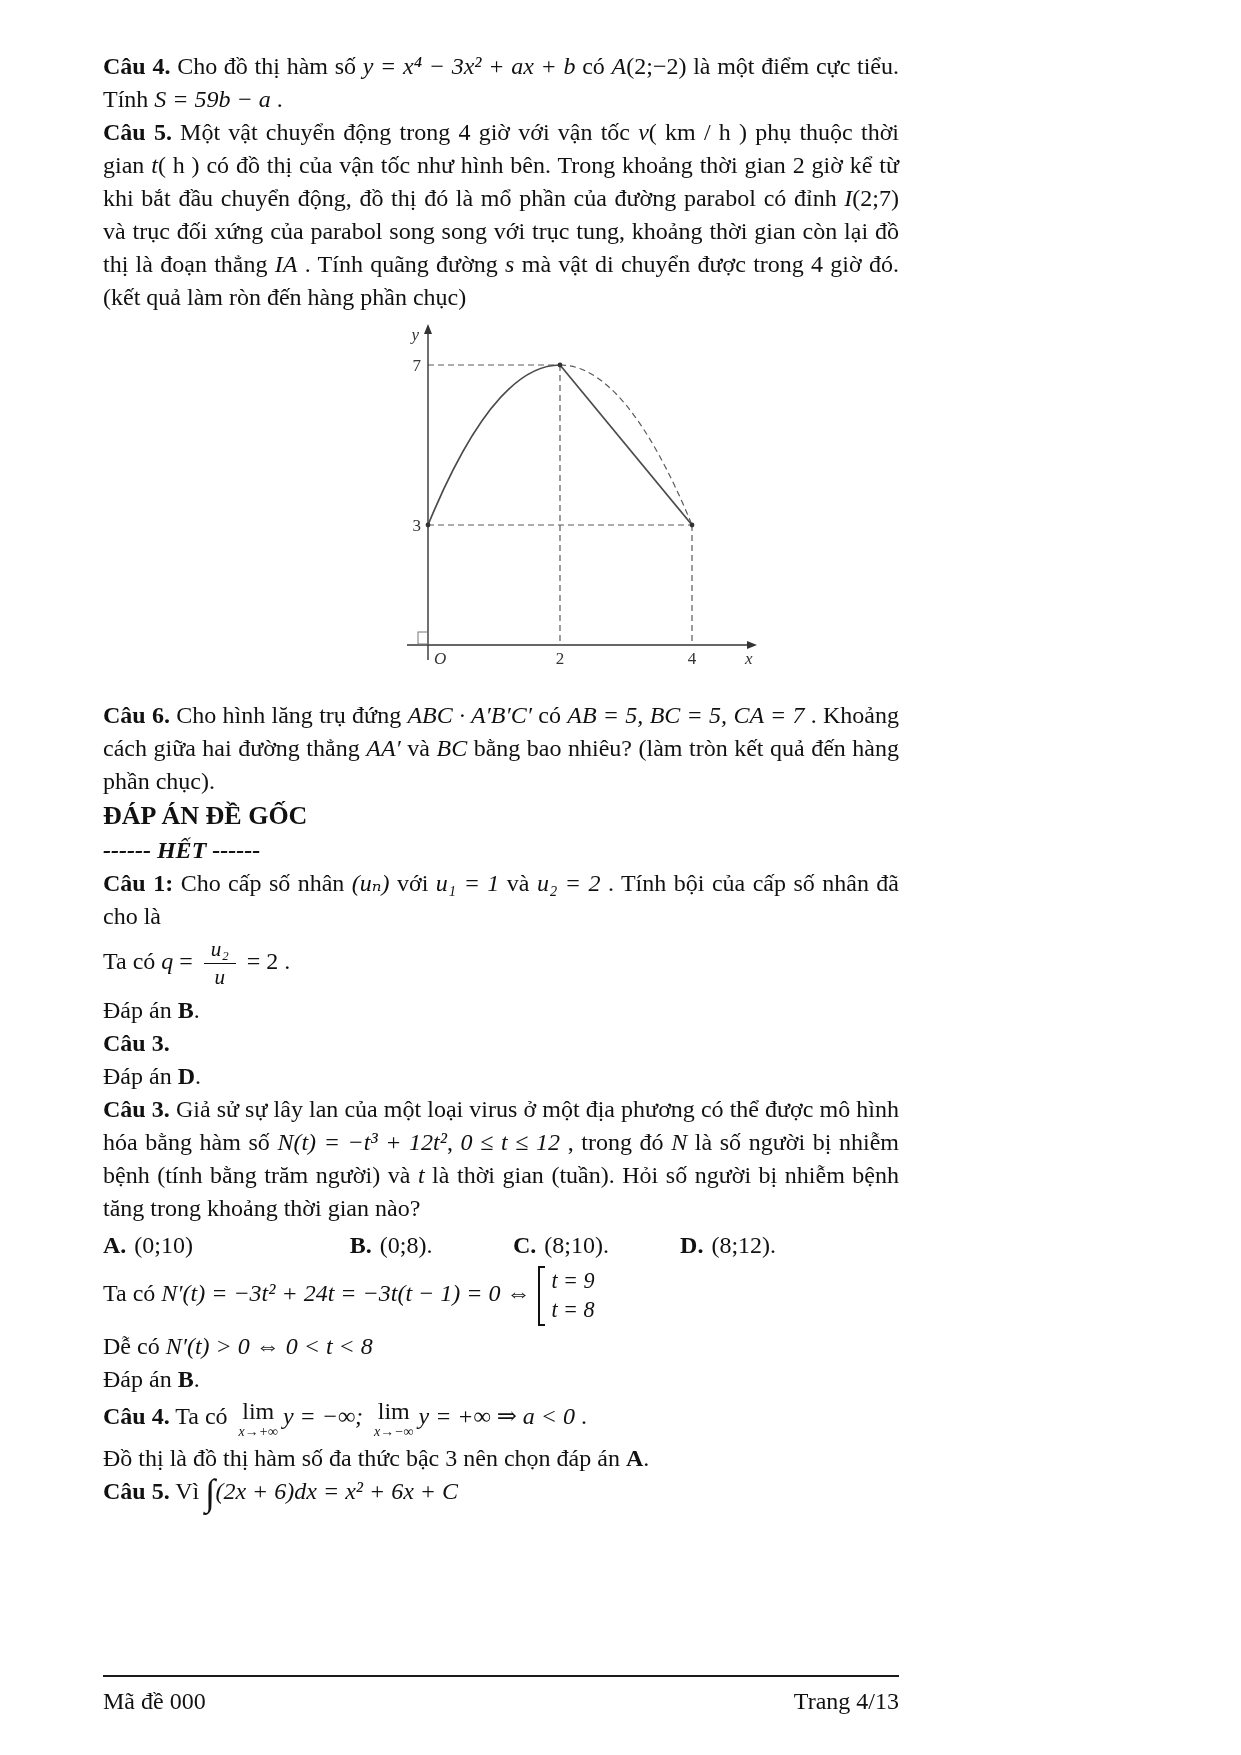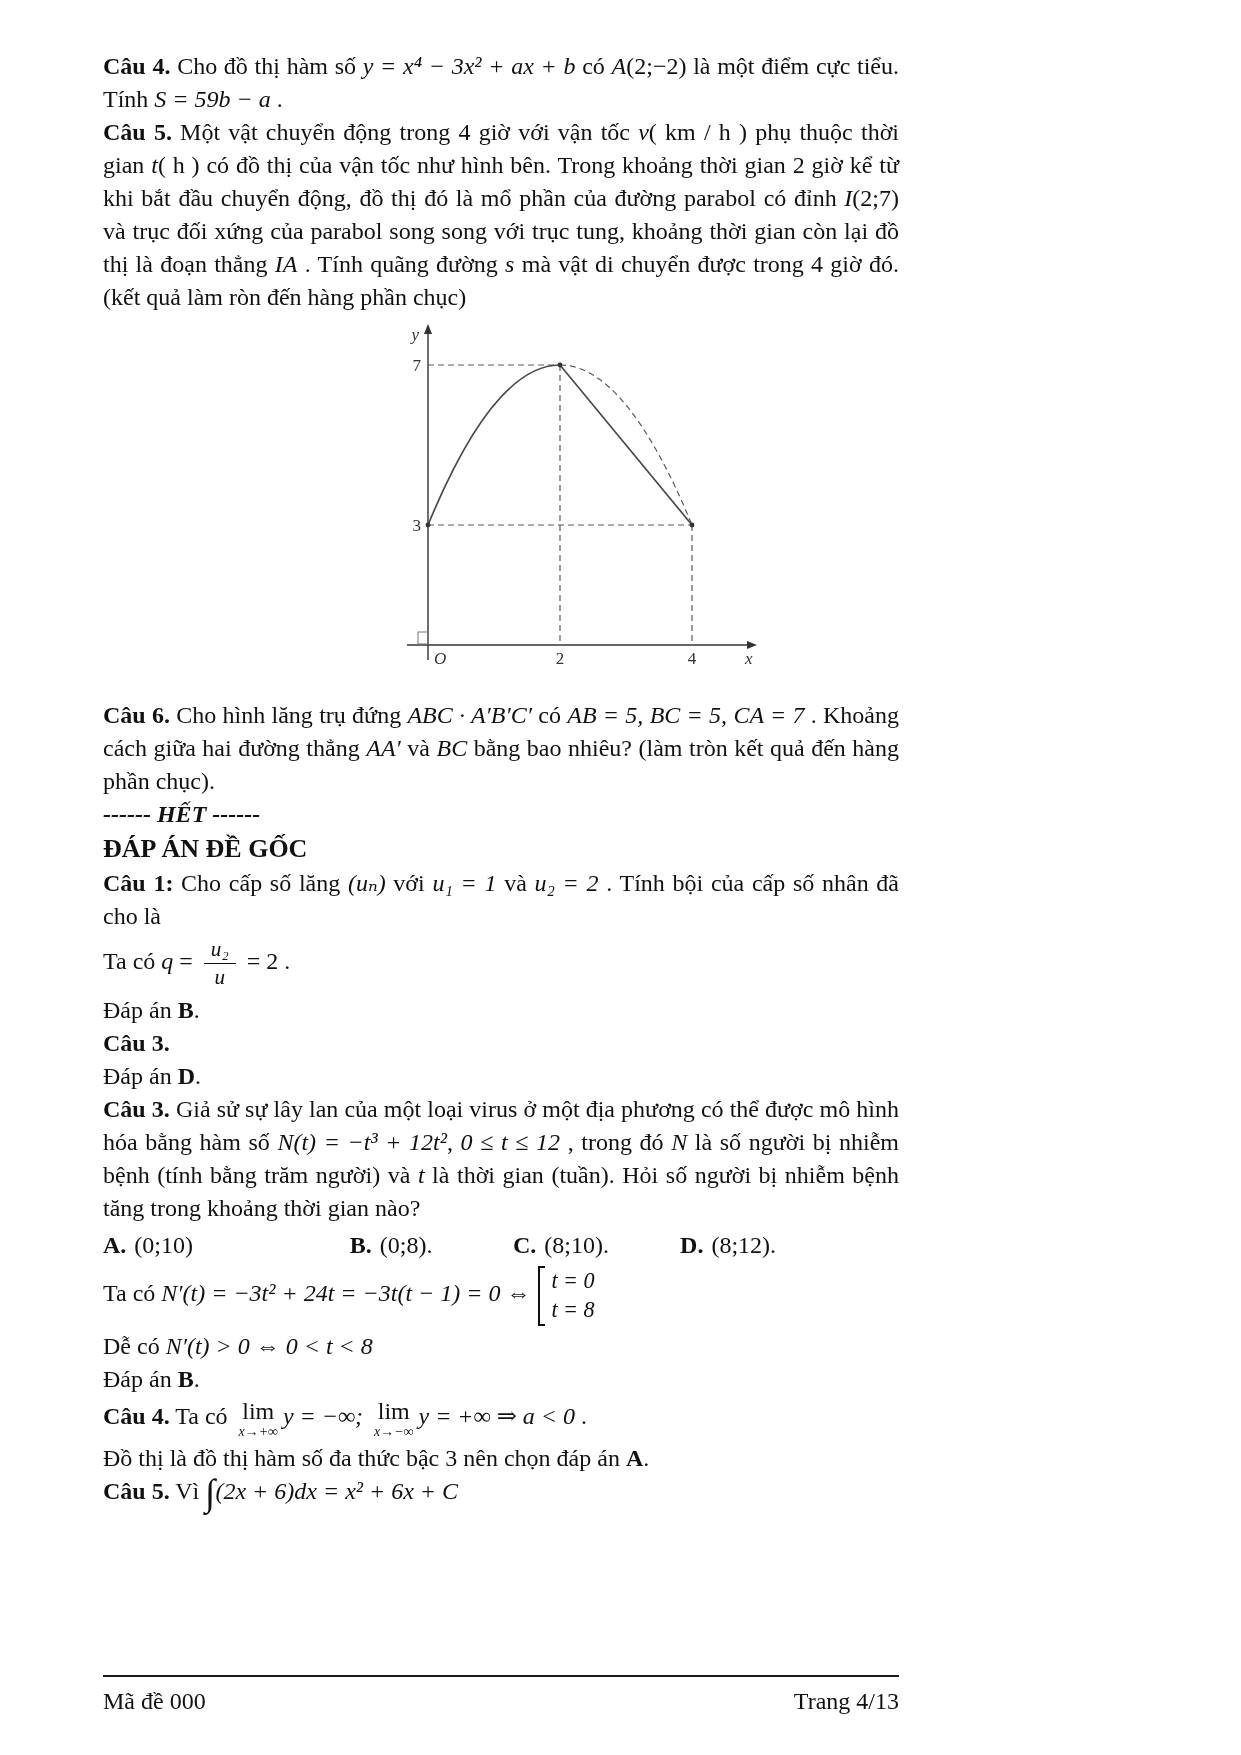--- a/index.html
+++ b/index.html
@@ -81,25 +81,25 @@
       <text class="lbl" text-anchor="end" x="28" y="51">7</text>
       <text class="lbl" text-anchor="end" x="28" y="211">3</text>
       <text class="lbl" text-anchor="middle" x="167" y="344">2</text>
       <text class="lbl" text-anchor="middle" x="299" y="344">4</text>
       <text class="lbl i" text-anchor="start" x="41" y="344">O</text>
     </svg>
   </div>
 
   <p class="para gap-after-fig"><span class="b">Câu 6.</span><span> Cho hình lăng trụ đứng </span><span class="m">ABC · A′B′C′</span><span> có </span><span class="m">AB = 5, BC = 5, CA = 7</span><span> . Khoảng cách giữa hai đường thẳng </span><span class="m">AA′</span><span> và </span><span class="m">BC</span><span> bằng bao nhiêu? (làm tròn kết quả đến hàng phần chục).</span></p>
 
+  <p class="para center b ans-title">ĐÁP ÁN ĐỀ GỐC</p>
+
   <p class="para center bi het">------ HẾT ------</p>
 
-  <p class="para center b ans-title">ĐÁP ÁN ĐỀ GỐC</p>
-
-  <p class="para aline"><span class="b">Câu 1:</span><span> Cho cấp số lăng </span><span class="m">(uₙ)</span><span> với </span><span class="m">u₁ = 1</span><span> và </span><span class="m">u₂ = 2</span><span> . Tính bội của cấp số nhân đã cho là</span></p>
+  <p class="para aline"><span class="b">Câu 1:</span><span> Cho cấp số nhân </span><span class="m">(uₙ)</span><span> với </span><span class="m">u₁ = 1</span><span> và </span><span class="m">u₂ = 2</span><span> . Tính bội của cấp số nhân đã cho là</span></p>
 
   <div class="frac-line">
     <span>Ta có </span><span class="m">q</span><span> = </span><span class="frac"><span class="num m">u₂</span><span class="den m">u</span></span><span> = 2 .</span>
   </div>
 
   <p class="para aline"><span>Đáp án </span><span class="b">B</span><span>.</span></p>
 
   <p class="para aline"><span class="b">Câu 3.</span></p>
   <p class="para aline"><span>Đáp án </span><span class="b">D</span><span>.</span></p>
 
@@ -109,21 +109,21 @@
     <span class="opt"><span class="b">A.</span><span>(0;10)</span></span>
     <span class="opt"><span class="b">B.</span><span>(0;8).</span></span>
     <span class="opt"><span class="b">C.</span><span>(8;10).</span></span>
     <span class="opt"><span class="b">D.</span><span>(8;12).</span></span>
   </div>
 
   <div class="cases-line">
     <span>Ta có </span><span class="m">N′(t) = −3t² + 24t = −3t(t − 1) = 0 ⇔</span><span class="cases">
         <span class="bracket"></span>
         <span class="rows">
-          <span class="m">t = 0</span>
+          <span class="m">t = 9</span>
           <span class="m">t = 8</span>
         </span>
       </span>
   </div>
 
   <p class="para aline"><span>Dễ có </span><span class="m">N′(t) &gt; 0 ⇔ 0 &lt; t &lt; 8</span></p>
   <p class="para aline"><span>Đáp án </span><span class="b">B</span><span>.</span></p>
 
   <div class="aline">
     <span class="b">Câu 4.</span><span> Ta có </span><span class="lim"><span class="lim-word">lim</span><span class="lim-sub">x→+∞</span></span><span class="m">y = −∞; </span><span class="lim"><span class="lim-word">lim</span><span class="lim-sub">x→−∞</span></span><span class="m">y = +∞ ⇒ a &lt; 0</span><span> .</span>

